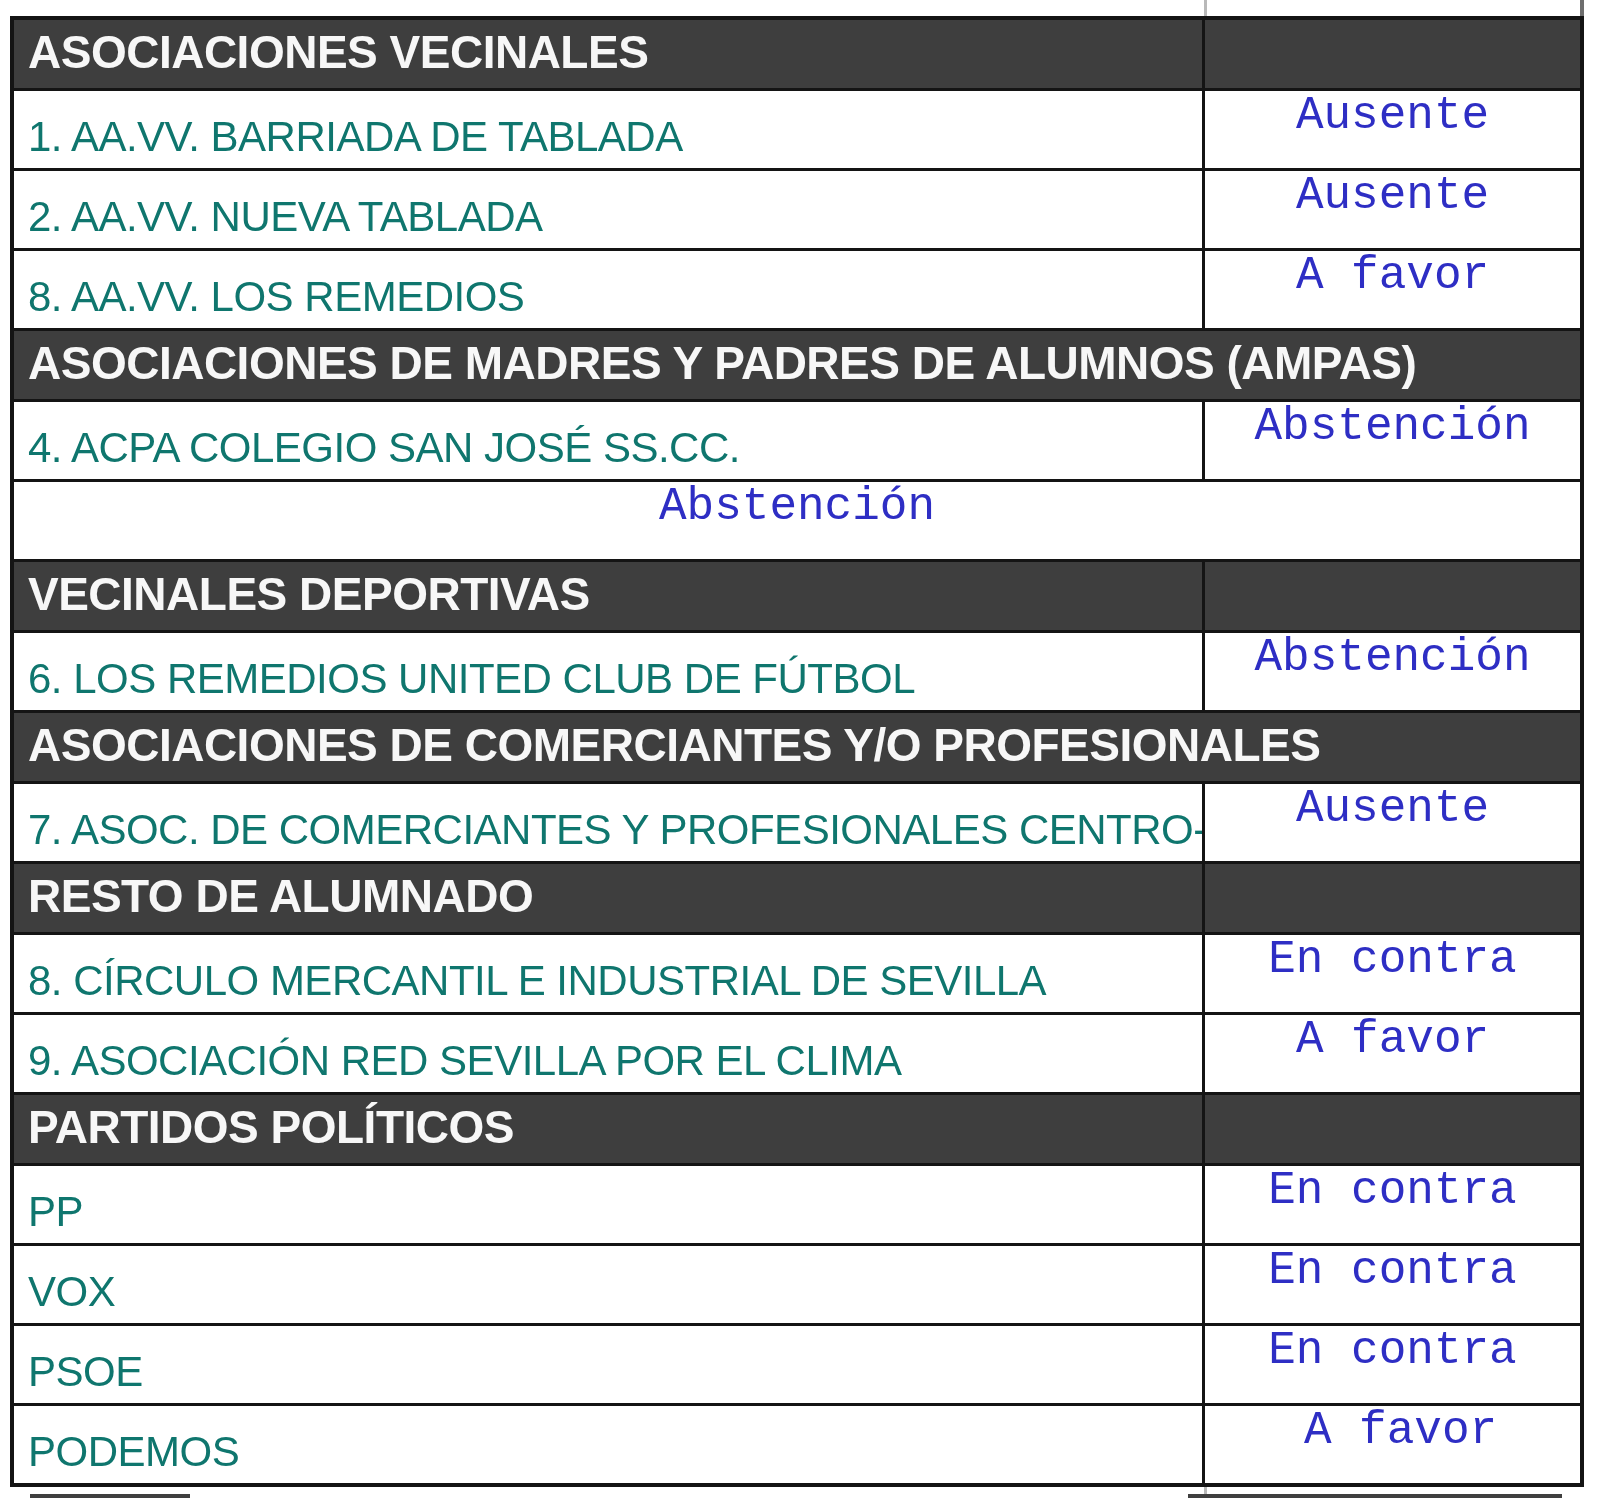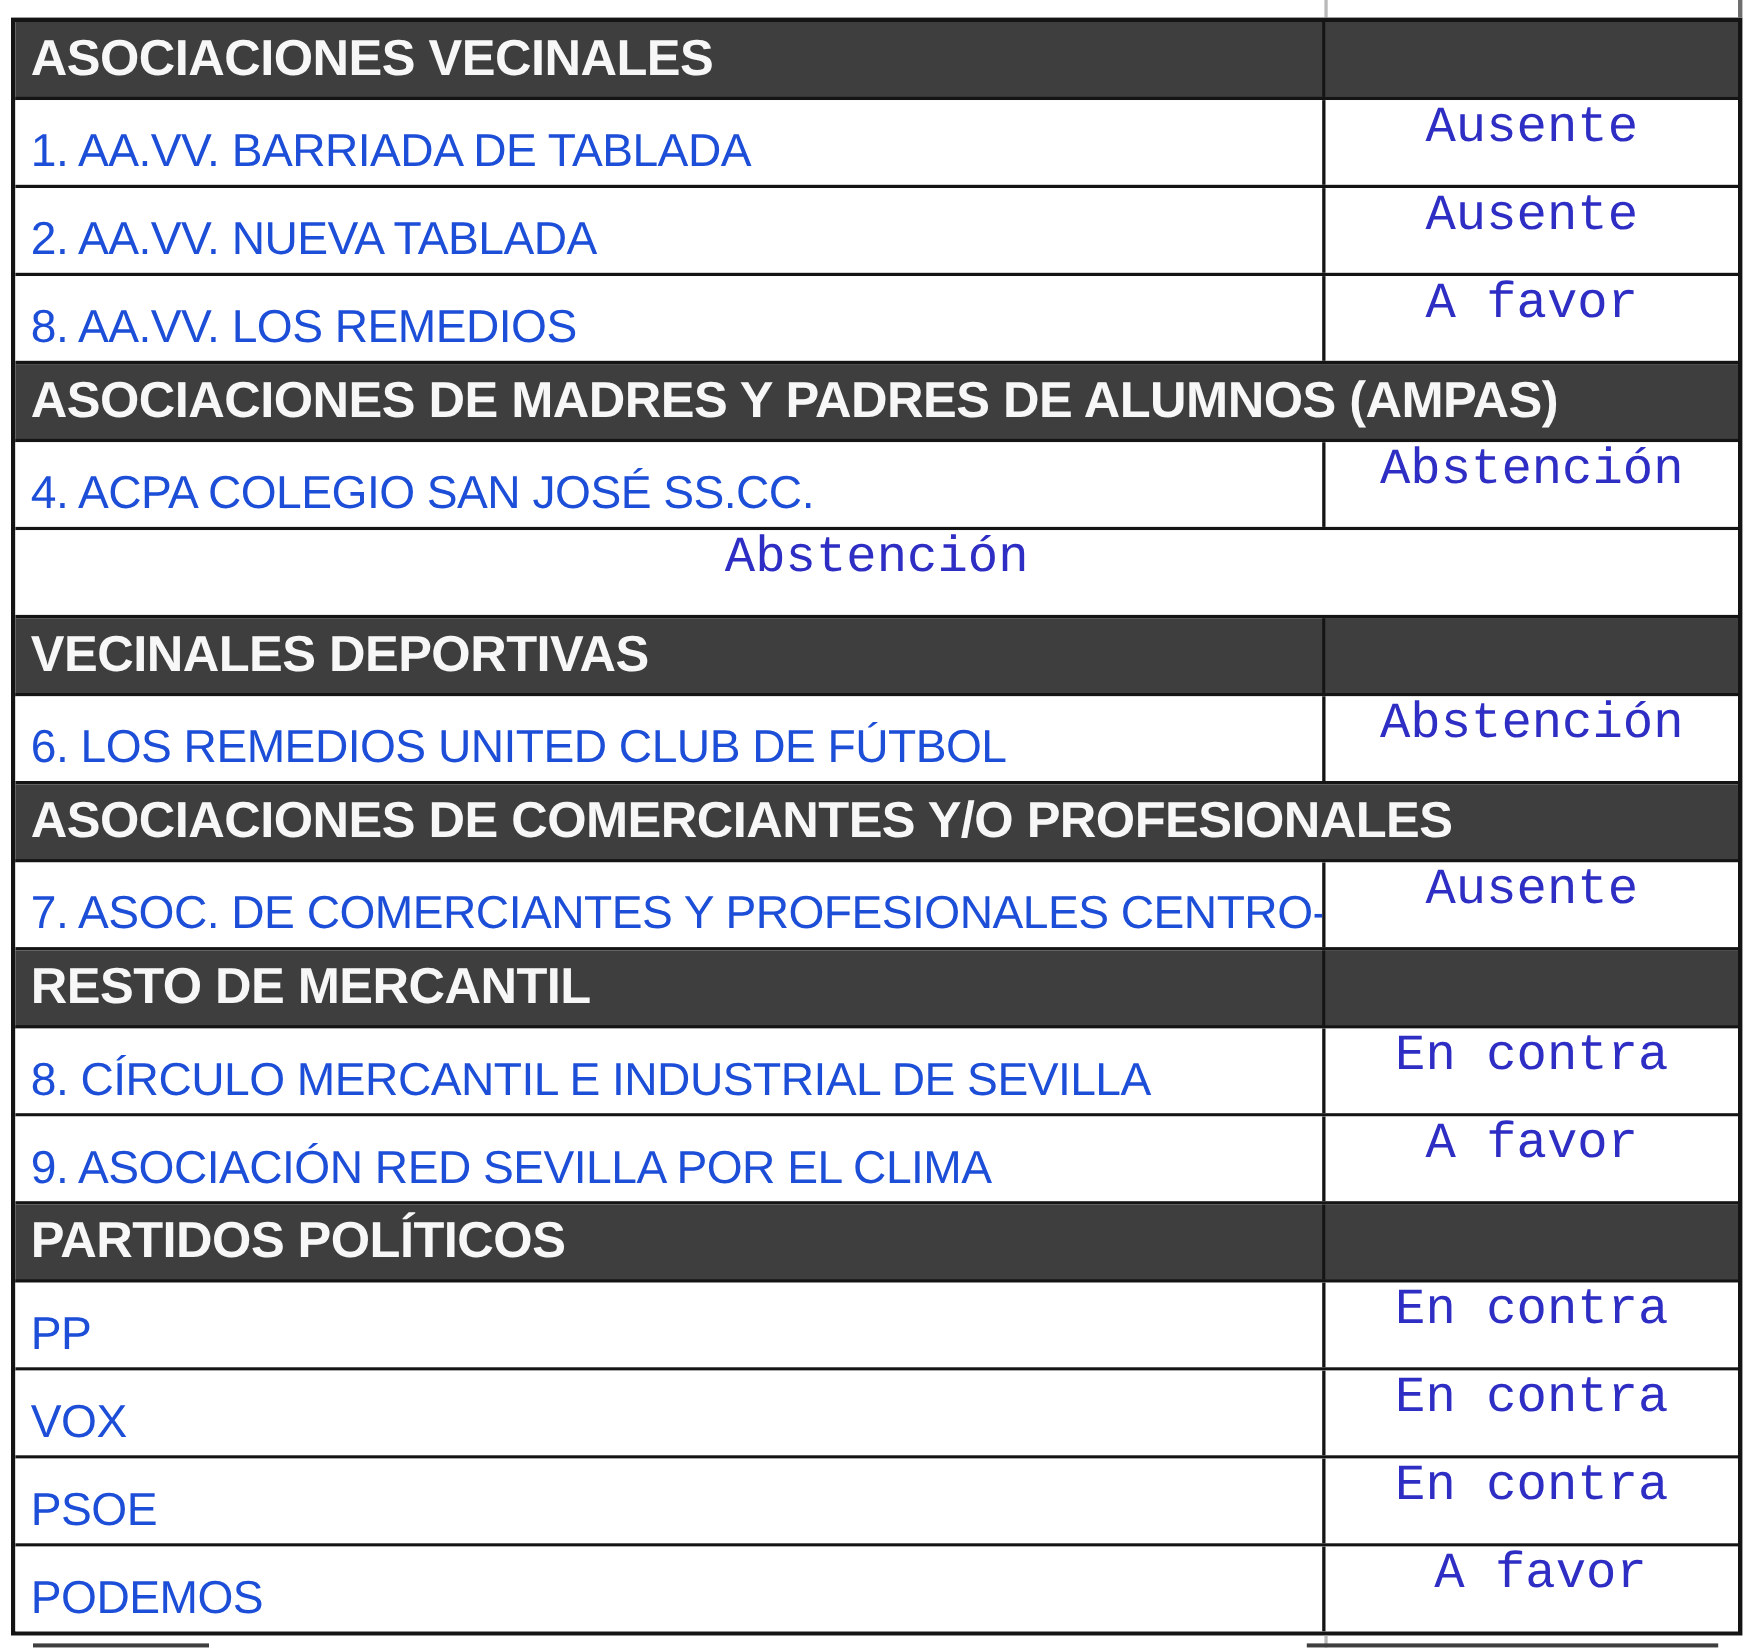--- a/index.html
+++ b/index.html
@@ -37,21 +37,21 @@
   }
   .c-label.full{width:100%;min-width:0;border-right:none;}
   .row.section .c-label{align-items:center;padding-bottom:4px;}
 
   .section-text{
     color:#f7f7f7;font-weight:bold;font-size:46px;
     letter-spacing:-0.5px;line-height:1;
     white-space:nowrap;
   }
   .label-text{
-    color:#1d4ed8;font-size:42px;letter-spacing:-0.5px;line-height:1;
+    color:#0f766e;font-size:42px;letter-spacing:-0.5px;line-height:1;
     white-space:nowrap;
   }
   .c-vote{
     flex:1;display:flex;align-items:flex-start;justify-content:center;
     padding-top:2px;box-sizing:border-box;overflow:hidden;font-family:Liberation Mono, monospace;
   }
   .row.section .c-vote{background:var(--header_bg,#3e3e3e);}
   .vote-text{
     color:var(--vote_blue,#2e2ec4);font-size:46px;line-height:1;
     white-space:nowrap;
@@ -156,21 +156,21 @@
       <div class="c-label">
         <span class="label-text">7. ASOC. DE COMERCIANTES Y PROFESIONALES CENTRO-A</span>
       </div>
       <div class="c-vote">
         <span class="vote-text">Ausente</span>
       </div>
     </div>
 
     <div class="row section">
       <div class="c-label">
-        <span class="section-text">RESTO DE MERCANTIL</span>
+        <span class="section-text">RESTO DE ALUMNADO</span>
       </div>
       <div class="c-vote"></div>
     </div>
 
     <div class="row data">
       <div class="c-label">
         <span class="label-text">8. CÍRCULO MERCANTIL E INDUSTRIAL DE SEVILLA</span>
       </div>
       <div class="c-vote">
         <span class="vote-text">En contra</span>

